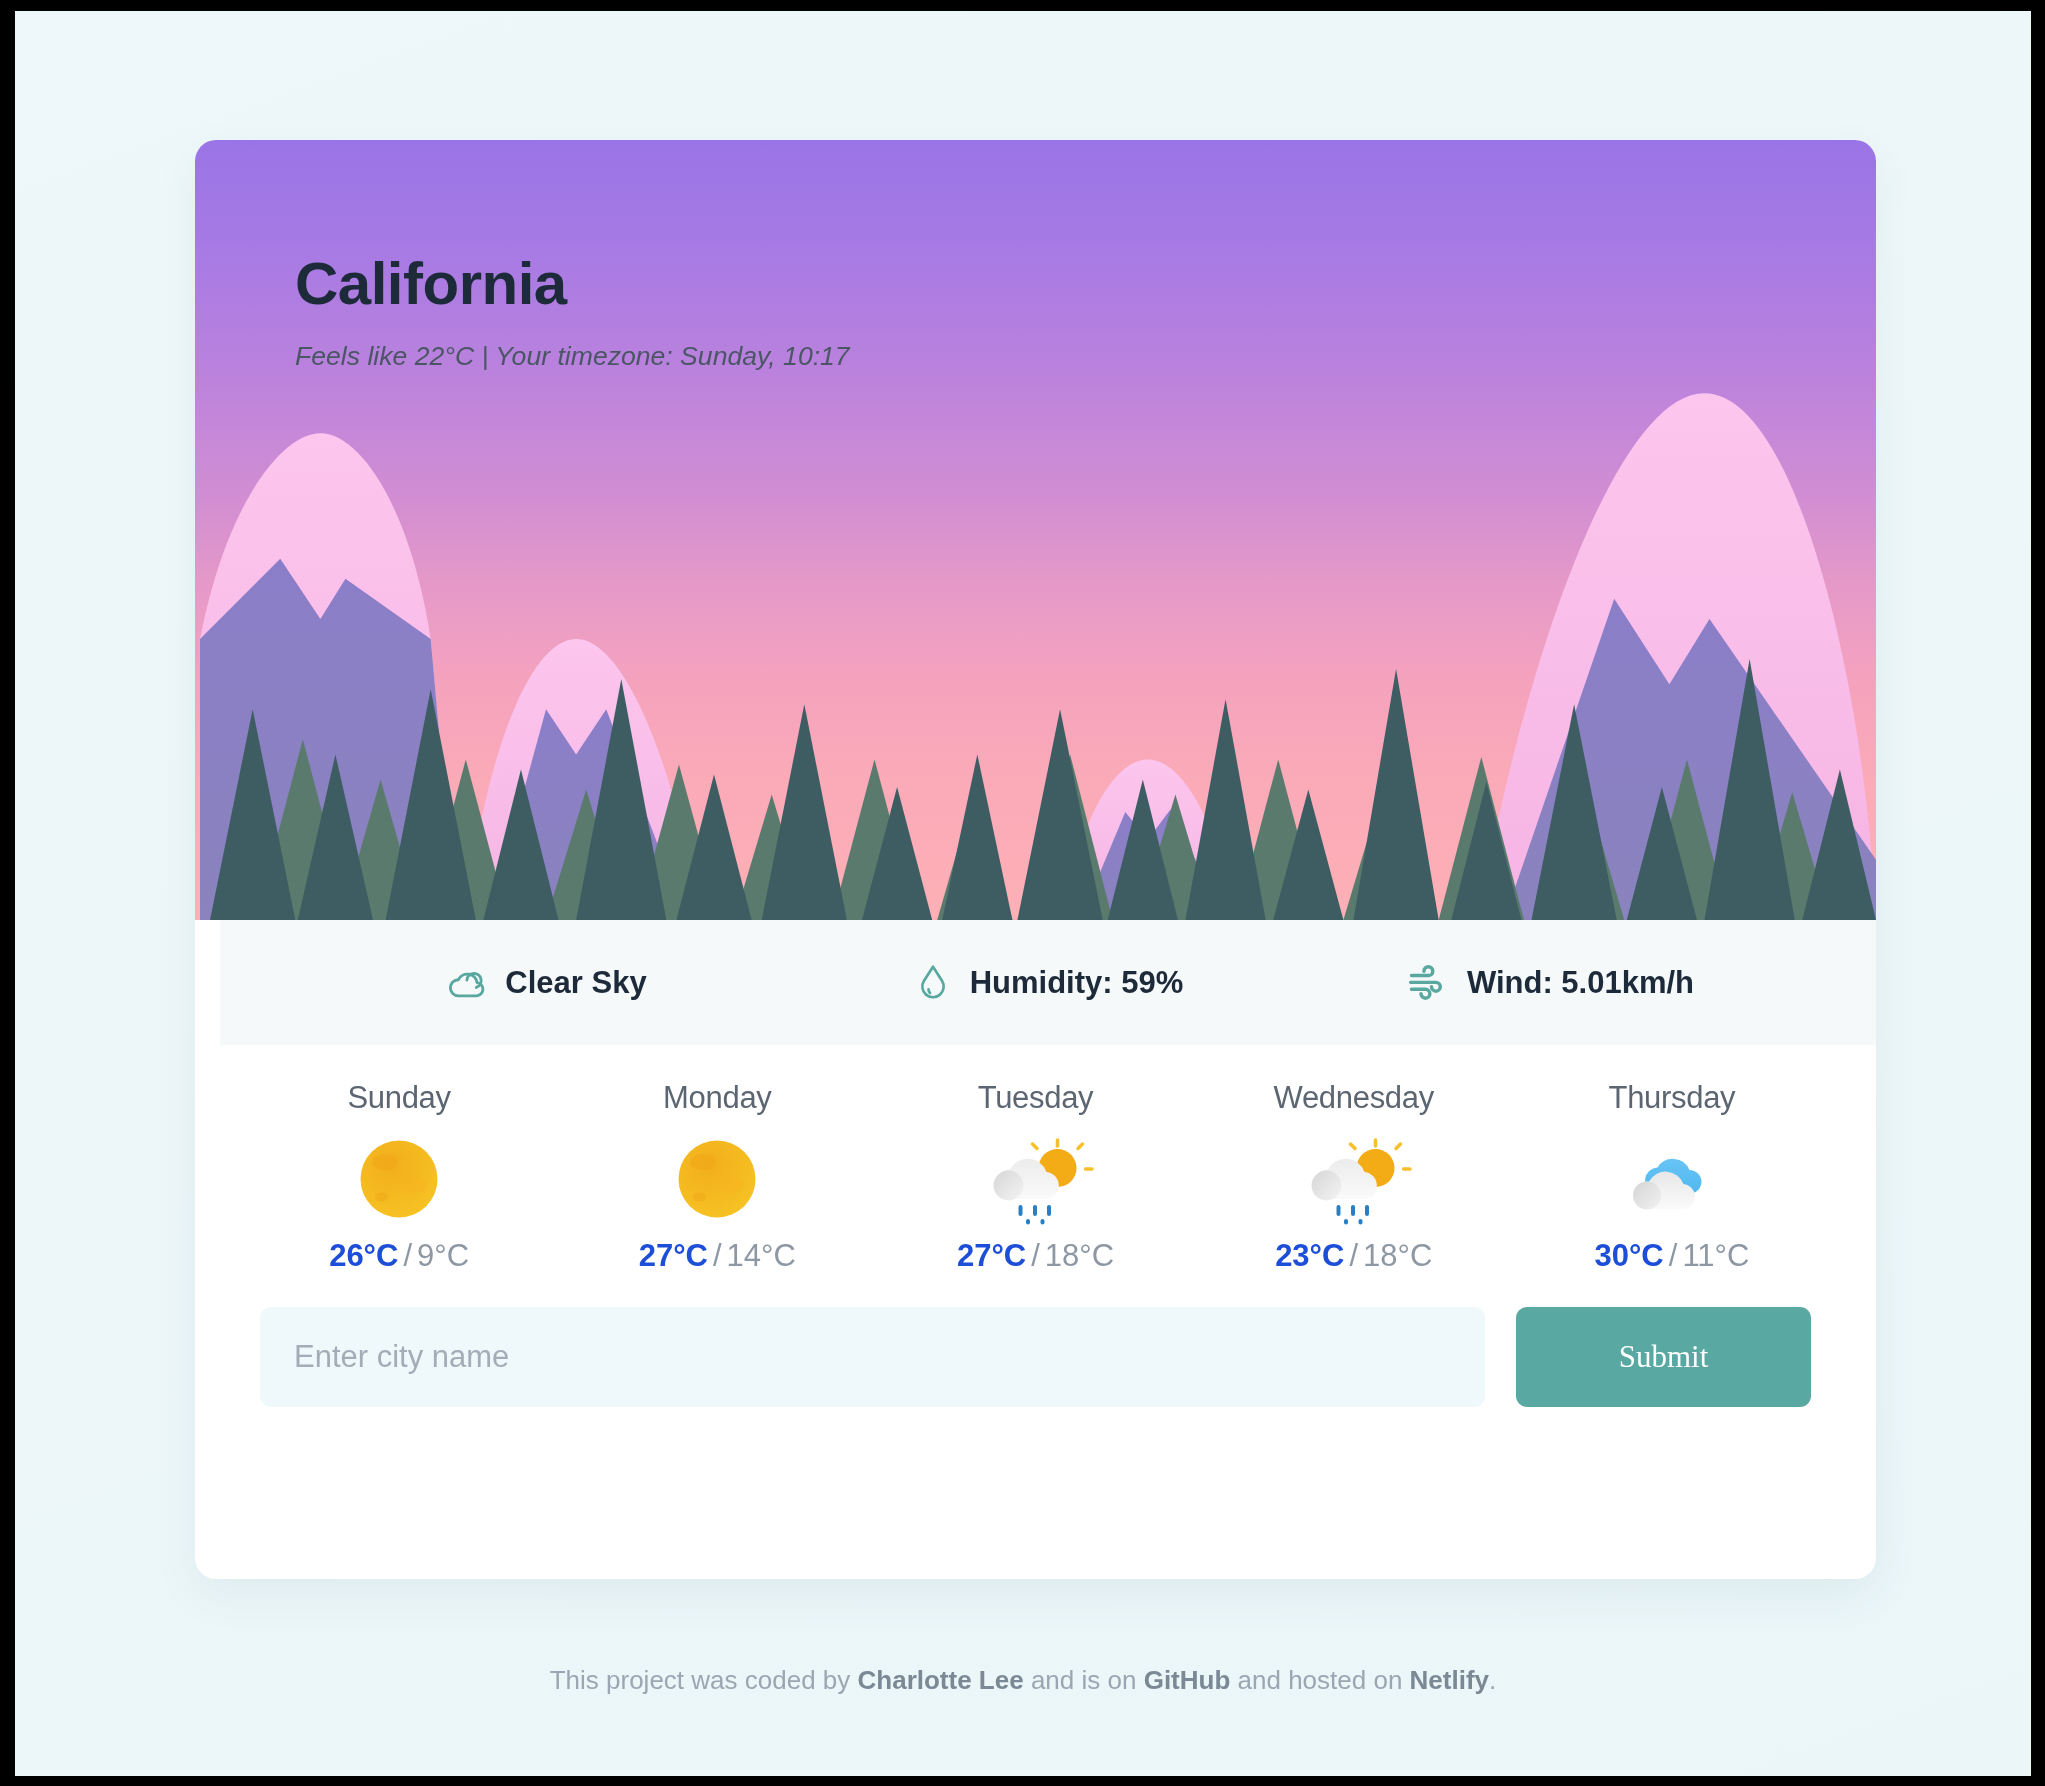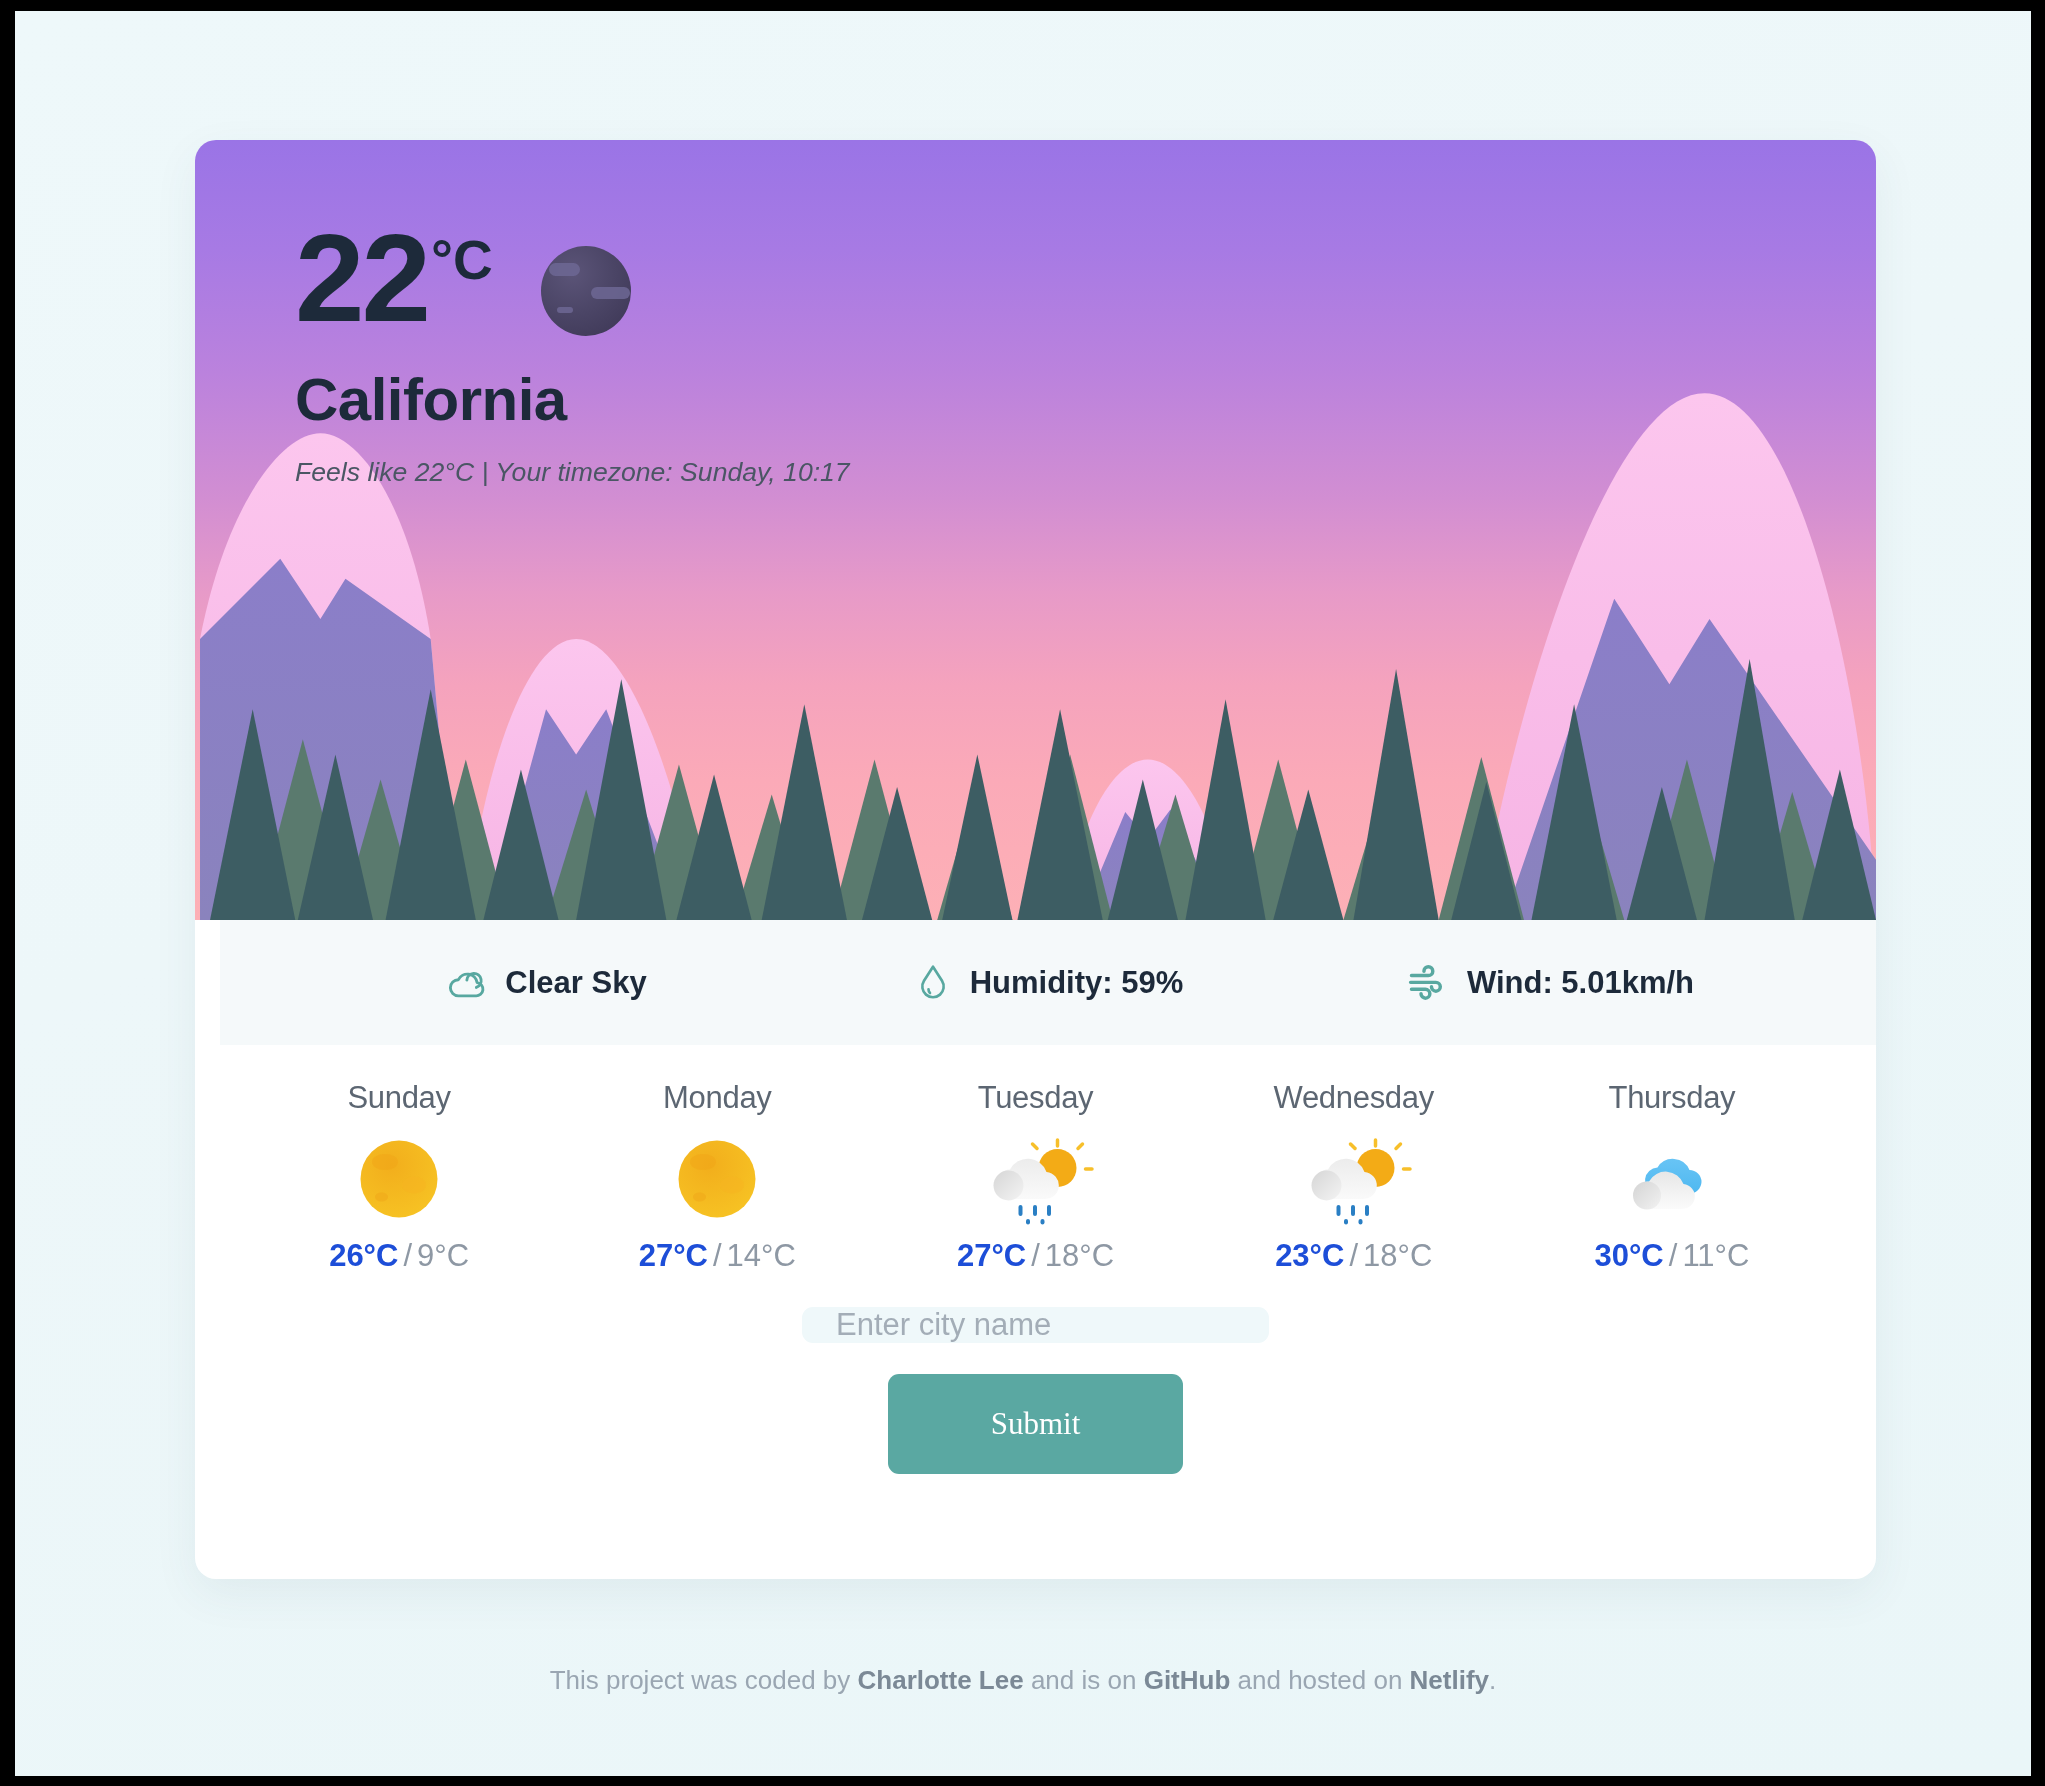--- a/index.html
+++ b/index.html
@@ -182,21 +182,20 @@
   .t-sep { font-weight: 300; color: #8e98a4; margin: 0 5px; }
   .t-min { font-weight: 400; color: #8e98a4; }
 
   
   .search-row {
     display: flex;
     align-items: center;
     gap: 31px;
     padding: 33px 65px 60px 65px;
     background: #fff;
-    flex-direction: column;
   }
   .city-input {
     flex: 1;
     height: 100px;
     border: none;
     outline: none;
     border-radius: 11px;
     background: #eff8fa;
     padding: 0 34px;
     font-family: "Liberation Sans", sans-serif;
@@ -301,29 +300,20 @@
             <path d="M2505 1120 L2575 845 L2645 1120 Z"></path>
             <path d="M2665 1120 L2750 690 L2835 1120 Z"></path>
             <path d="M2855 1120 L2925 855 L2995 1120 Z"></path>
             <path d="M3010 1120 L3100 600 L3190 1120 Z"></path>
             <path d="M3205 1120 L3280 820 L3352 1120 Z"></path>
           </g>
         </svg>
       </div>
 
       <div class="hero-text">
-        <div class="temp-row">
-          <span class="temp-value">22</span>
-          <span class="temp-unit">°C</span>
-          <span class="moon-icon">
-            <span class="crater c1"></span>
-            <span class="crater c2"></span>
-            <span class="crater c3"></span>
-          </span>
-        </div>
         <div class="city-name">California</div>
         <div class="hero-sub">Feels like 22°C | Your timezone: Sunday, 10:17</div>
       </div>
     </div>
 
     <div class="stats">
 
       <div class="stat">
         <span class="ico">
           <svg width="43" height="43" viewBox="0 0 24 24" fill="none" stroke="#58a8a0" stroke-width="1.6" stroke-linecap="round" stroke-linejoin="round">

